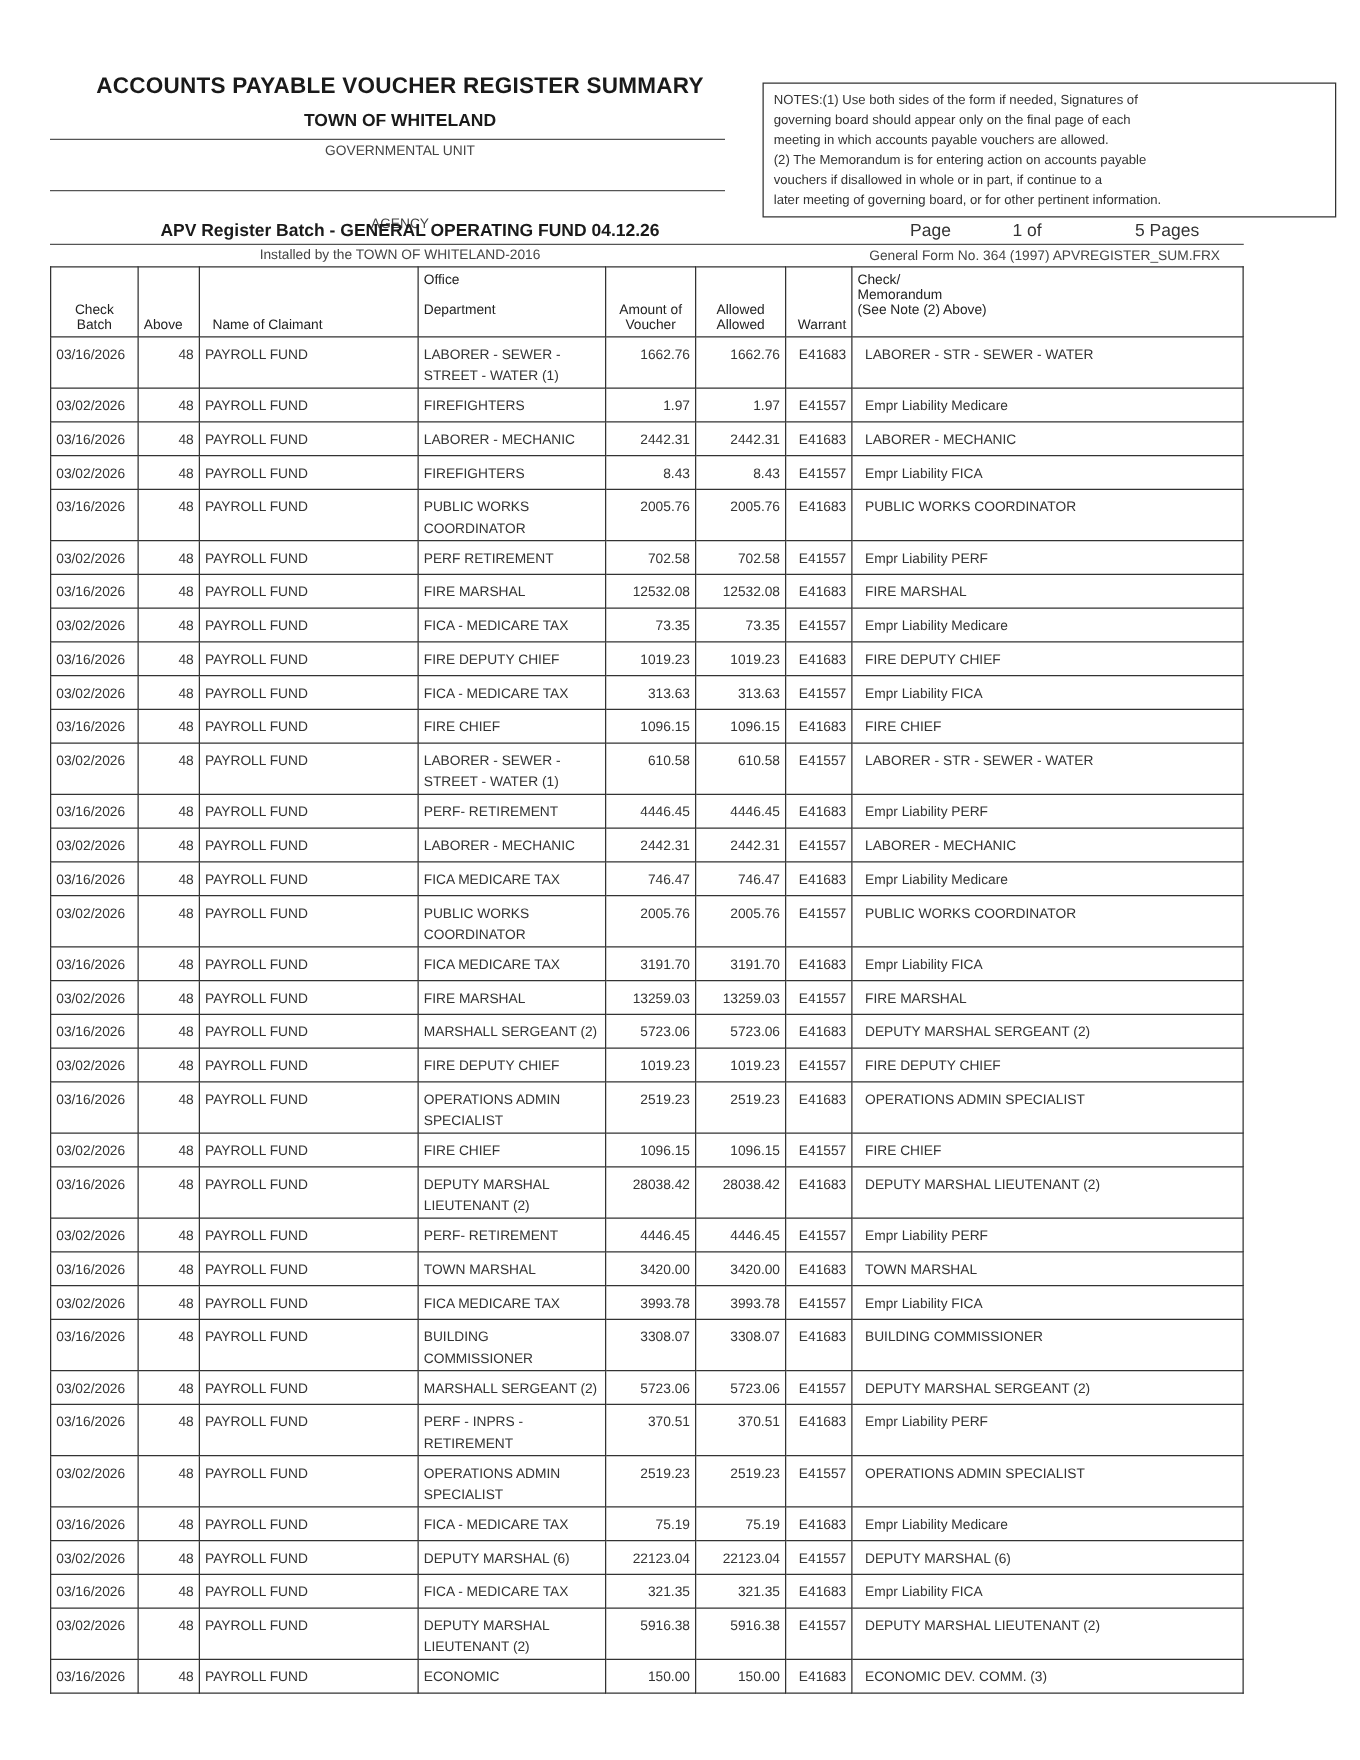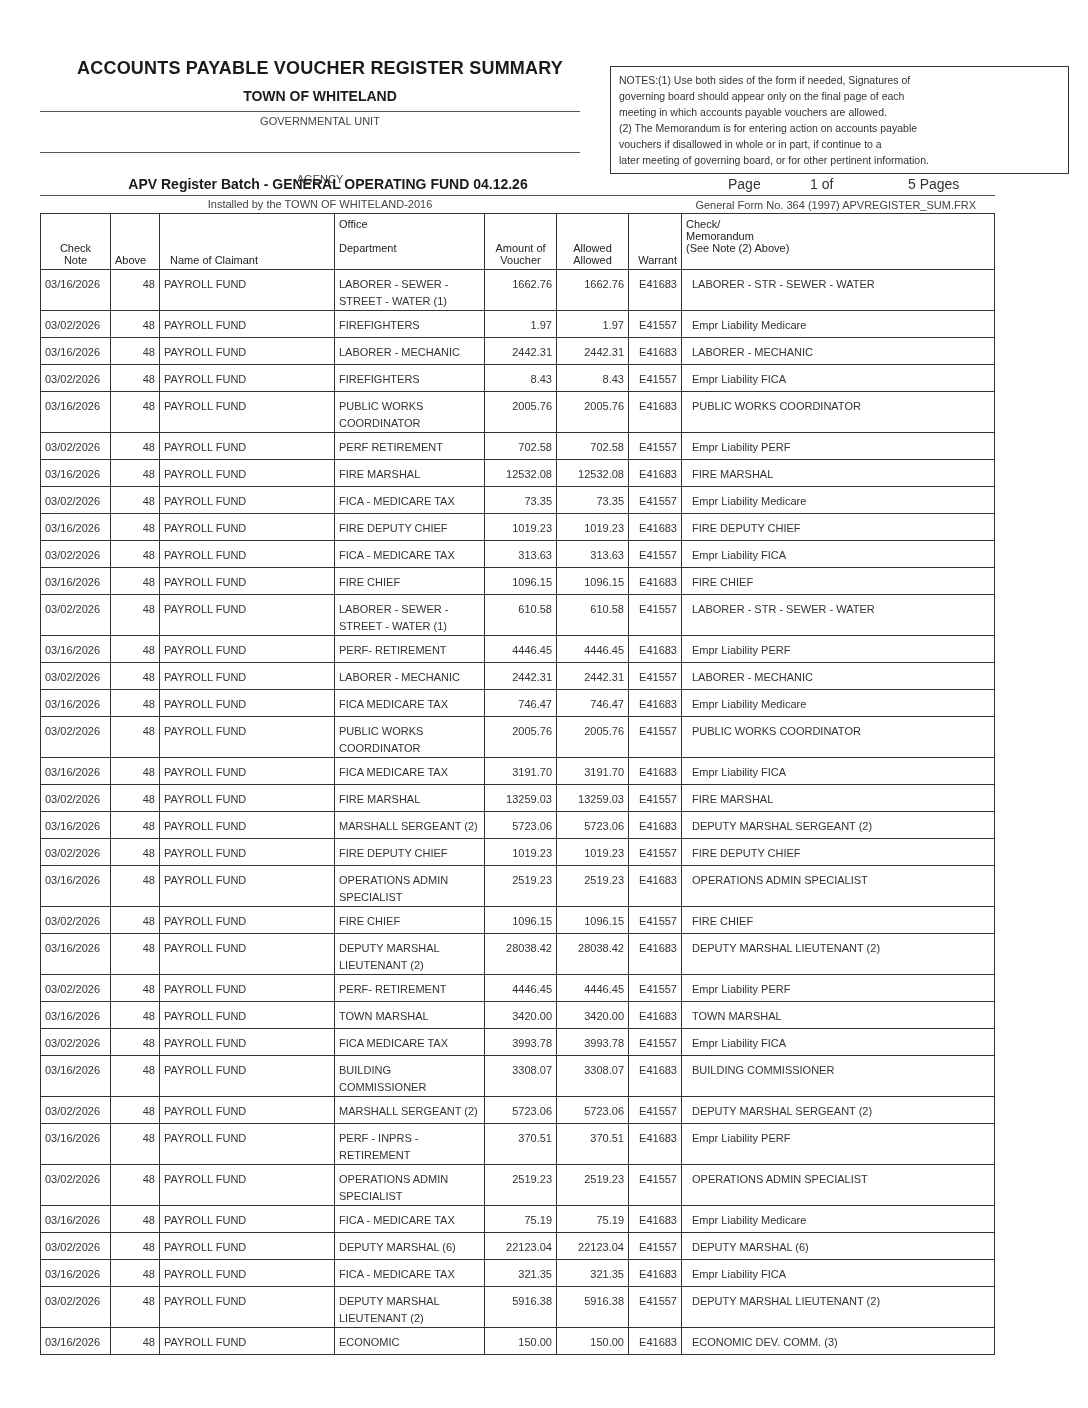--- a/index.html
+++ b/index.html
@@ -63,21 +63,21 @@
       <col class="col-vendor">
       <col class="col-name">
       <col class="col-dept">
       <col class="col-amt">
       <col class="col-allow">
       <col class="col-warrant">
       <col>
   </colgroup>
   <thead>
     <tr>
-      <th class="c"><span>Check</span><br><span>Note</span></th>
+      <th class="c"><span>Check</span><br><span>Batch</span></th>
       <th class="l">Above</th>
       <th class="l" style="padding-left:10px;">Name of Claimant</th>
       <th class="l" style="vertical-align:top;padding-top:4px;"><span>Office</span><br><br><span>Department</span></th>
       <th class="c"><span>Amount of</span><br><span>Voucher</span></th>
       <th class="c"><span>Allowed</span><br><span>Allowed</span></th>
       <th class="r">Warrant</th>
       <th class="l" style="vertical-align:top;padding-top:4px;"><span>Check/</span><br><span>Memorandum</span><br><span>(See Note (2) Above)</span></th>
     </tr>
   </thead>
   <tbody id="rows">

